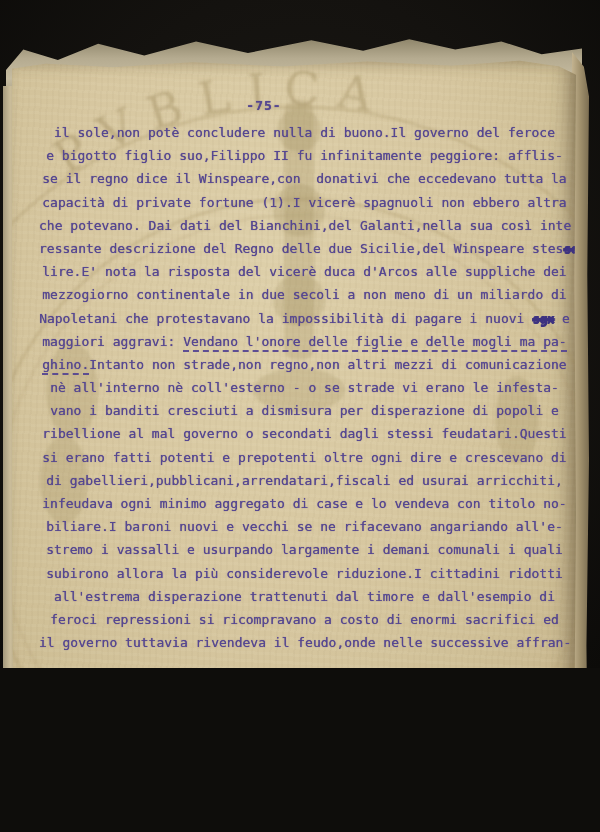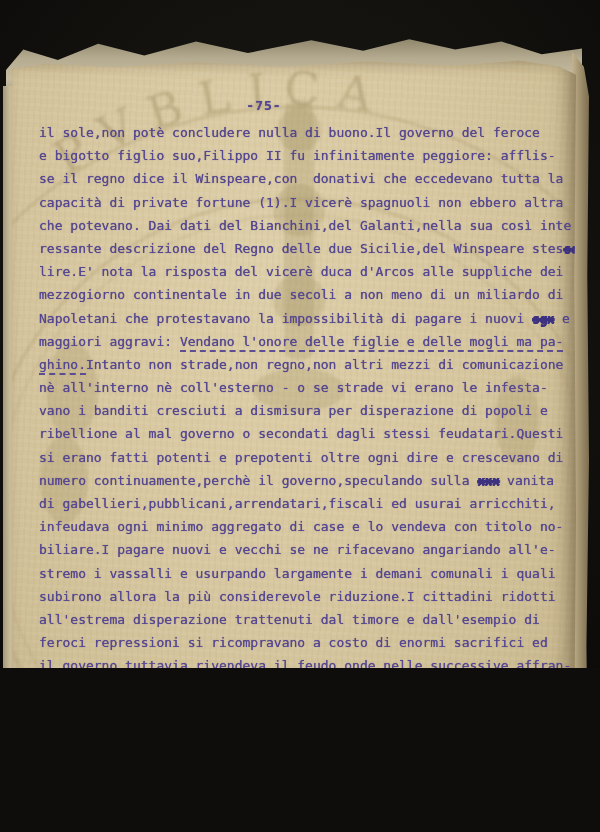--- a/index.html
+++ b/index.html
@@ -49,21 +49,21 @@
     position:absolute;top:38px;left:0;width:100%;text-align:center;
     transform:translateX(-30px);
     color:#564791;font-size:13px;font-weight:bold;letter-spacing:1px;
     text-shadow:0 0 1px rgba(78,64,140,.85);
   }
   .body{
     position:absolute;top:61px;left:27px;right:6px;
     color:#564791;font-size:13px;line-height:23.2px;
     text-shadow:0 0 .8px rgba(74,61,138,.9);
   }
-  .body .ln{white-space:pre;height:23.2px;}
+  .body .ln{white-space:pre;height:23.2px;text-align:center;}
   .struck{
     color:#3d3280;font-weight:bold;letter-spacing:-.5px;
     text-decoration:line-through;text-decoration-thickness:2.5px;
     text-shadow:.6px 0 0 #3d3280,0 .6px 0 #3d3280;
   }
   .quote{border-bottom:2px dashed rgba(86,71,145,.95);padding-bottom:1px;}
   .footer{
     position:absolute;top:672px;left:40px;right:12px;
     color:#564791;font-size:13px;
     text-shadow:0 0 .8px rgba(74,61,138,.9);
@@ -123,24 +123,23 @@
       <div class="ln"><span>ressante descrizione del Regno delle due Sicilie,del Winspeare stes</span><span class="struck">so</span></div>
       <div class="ln">lire.E' nota la risposta del vicerè duca d'Arcos alle suppliche dei</div>
       <div class="ln">mezzogiorno continentale in due secoli a non meno di un miliardo di</div>
       <div class="ln"><span>Napoletani che protestavano la impossibilità di pagare i nuovi </span><span class="struck">sgx</span><span> e</span></div>
       <div class="ln"><span>maggiori aggravi: </span><span class="quote">Vendano l'onore delle figlie e delle mogli ma pa-</span></div>
       <div class="ln"><span class="quote">ghino.</span><span>Intanto non strade,non regno,non altri mezzi di comunicazione</span></div>
       <div class="ln">nè all'interno nè coll'esterno - o se strade vi erano le infesta-</div>
       <div class="ln">vano i banditi cresciuti a dismisura per disperazione di popoli e</div>
       <div class="ln">ribellione al mal governo o secondati dagli stessi feudatari.Questi</div>
       <div class="ln">si erano fatti potenti e prepotenti oltre ogni dire e crescevano di</div>
-      <div class="ln"><span>numero continuamente,perchè il governo,speculando sulla </span><span class="struck">xxx</span><span> vanita</span></div>
       <div class="ln">di gabellieri,pubblicani,arrendatari,fiscali ed usurai arricchiti,</div>
       <div class="ln">infeudava ogni minimo aggregato di case e lo vendeva con titolo no-</div>
-      <div class="ln">biliare.I pagare nuovi e vecchi se ne rifacevano angariando all'e-</div>
+      <div class="ln">biliare.I baroni nuovi e vecchi se ne rifacevano angariando all'e-</div>
       <div class="ln">stremo i vassalli e usurpando largamente i demani comunali i quali</div>
       <div class="ln">subirono allora la più considerevole riduzione.I cittadini ridotti</div>
       <div class="ln">all'estrema disperazione trattenuti dal timore e dall'esempio di</div>
       <div class="ln">feroci repressioni si ricompravano a costo di enormi sacrifici ed</div>
       <div class="ln">il governo tuttavia rivendeva il feudo,onde nelle successive affran-</div>
     </div>
 
     <div class="footer">
       <div class="sep">==================================================================</div>
       <div class="fn">(1)- WINSPEARE - ABUSI FEUDALI - Introduzione paragr. XVI</div>

